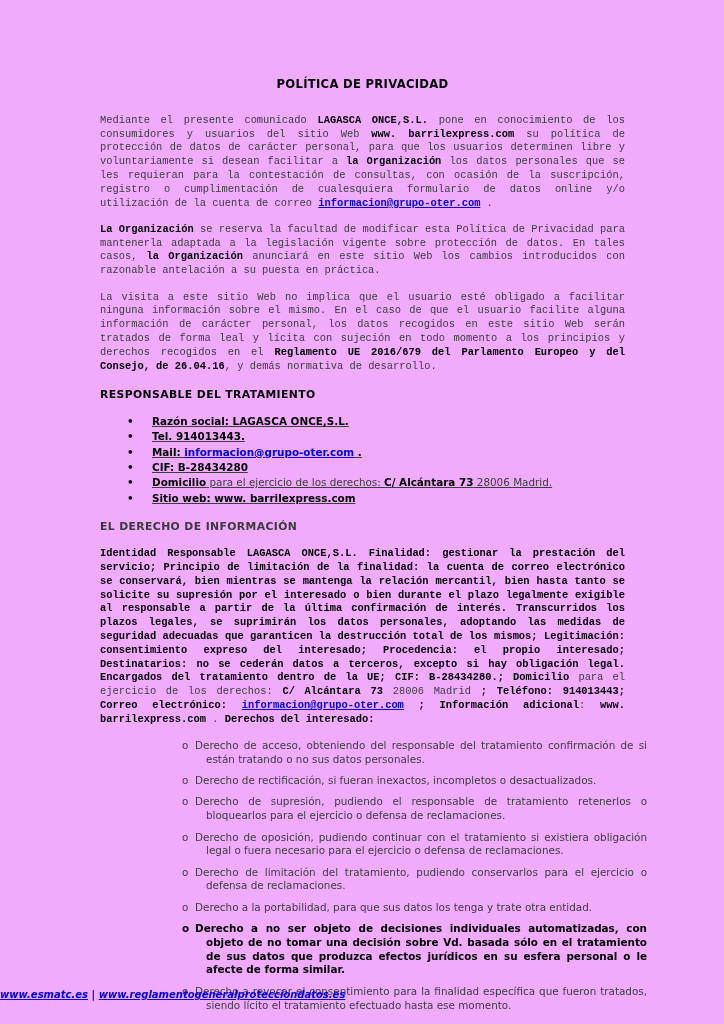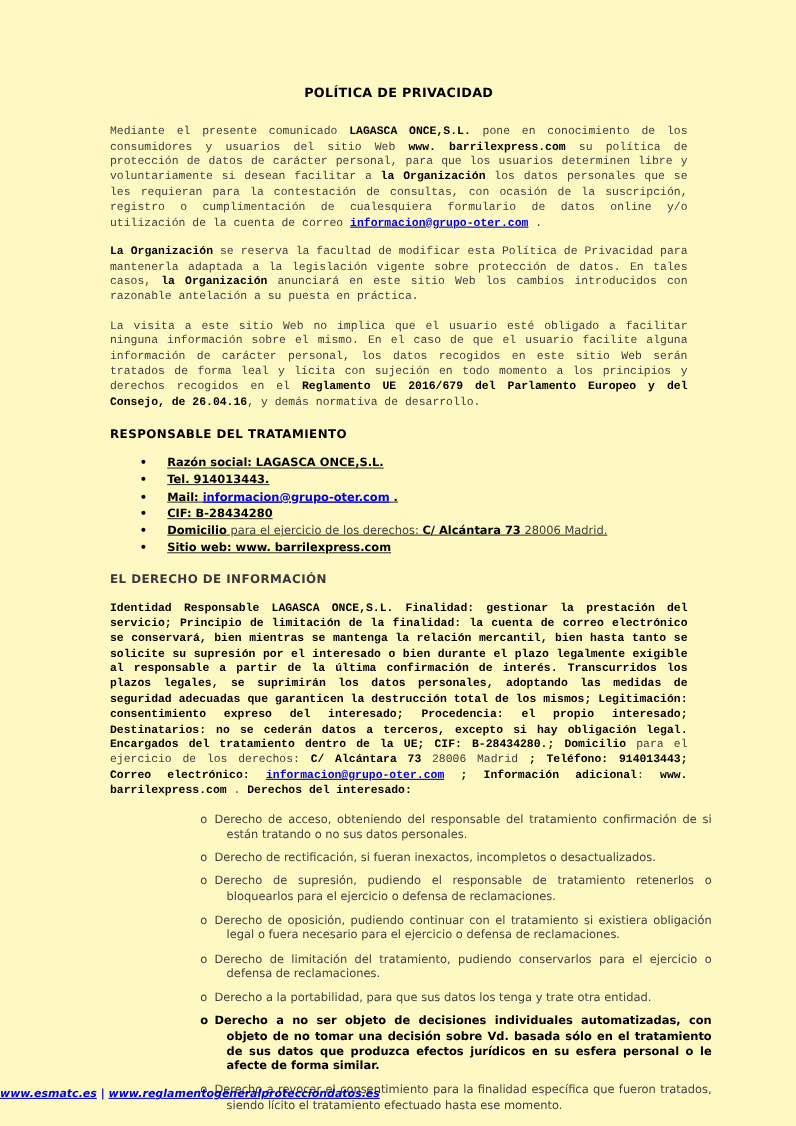--- a/index.html
+++ b/index.html
@@ -4,21 +4,21 @@
 <style>
   * { box-sizing: border-box; }
   html, body { margin: 0; padding: 0; background: #ffffff; }
   body {
     width: 724px; height: 1024px;
     font-family: "DejaVu Sans", "Liberation Sans", sans-serif;
     position: relative;
   }
   .page {
     position: absolute; inset: 0;
-    background: #fef9c3;
+    background: #f0abfc;
     padding: 78px 99px 0 100px;
     color: #3d3d3d;
     font-size: 10.4px;
     line-height: 13.8px;
     overflow: hidden;
   }
   h1.doc-title {
     margin: 0 0 22px 0;
     text-align: center;
     font-size: 11.6px;

